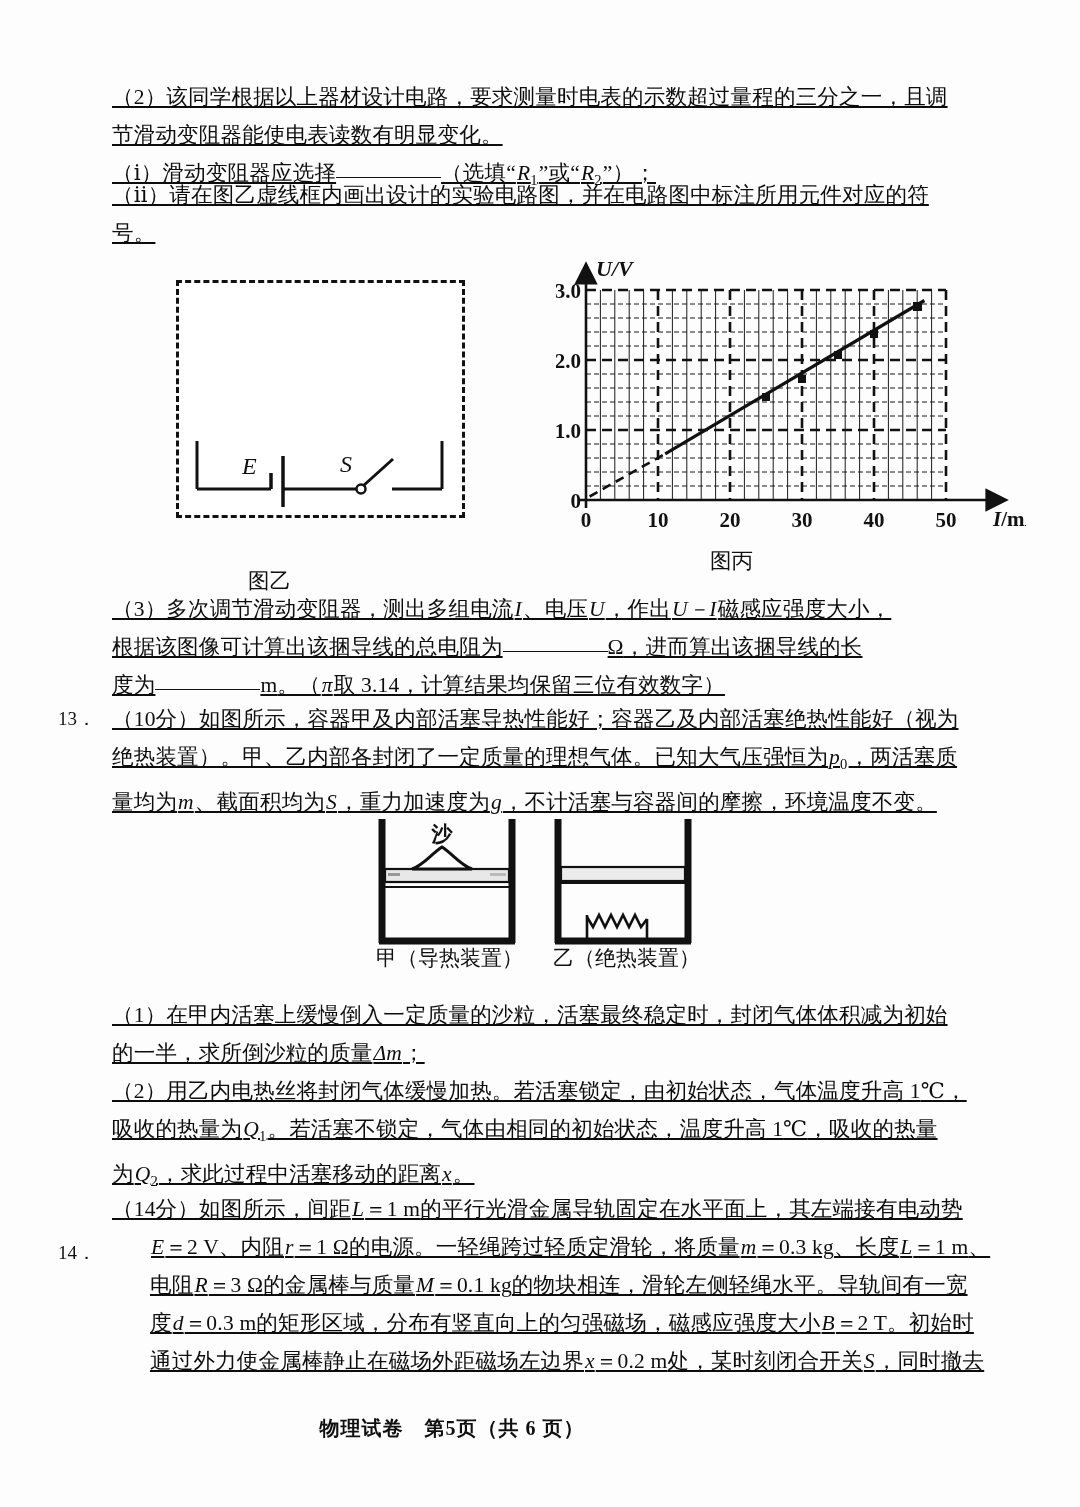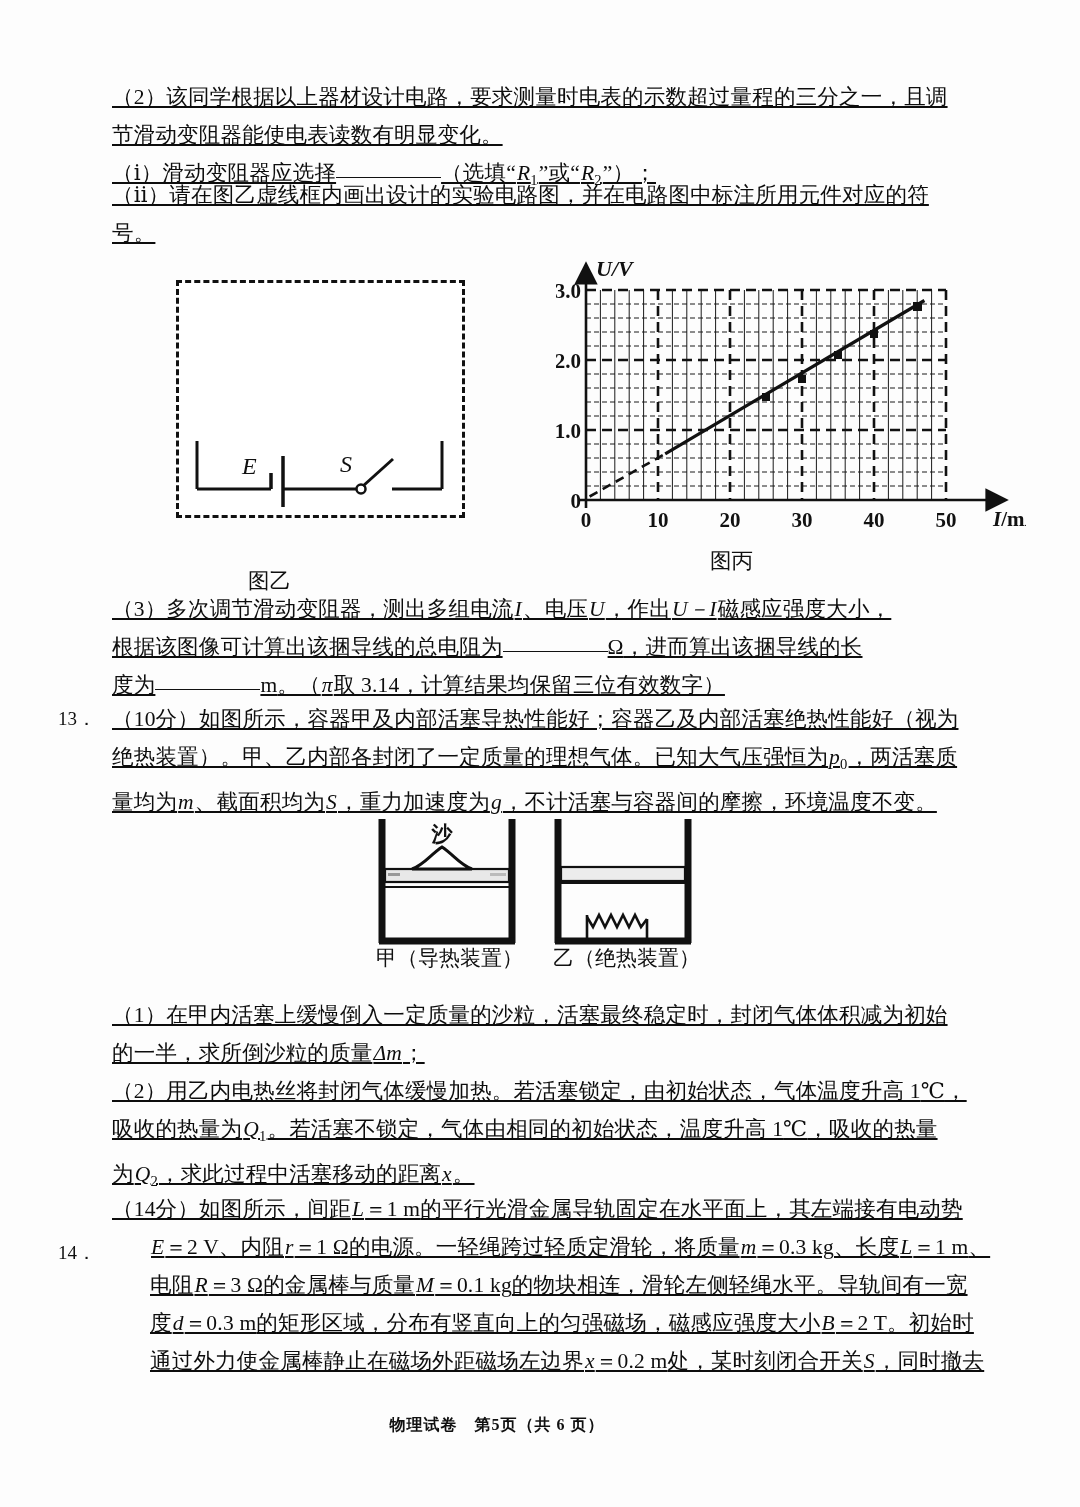--- a/index.html
+++ b/index.html
@@ -73,24 +73,23 @@
     font-size: 21px;
     line-height: 26px;
     white-space: nowrap;
   }
   
   #footer {
     position: absolute;
     left: 0; top: 1415px;
     width: 904px;
     text-align: center;
-    font-size: 16px;
+    font-size: 20px;
     font-weight: bold;
     letter-spacing: 1px;
-    margin-left: 45px;
   }
 </style>
 </head>
 <body>
 
 <div class="page">
 
   <div class="para" style="left:112px; top:78px; width:900px;">
     <span class="qline">（2）该同学根据以上器材设计电路，要求测量时电表的示数超过量程的三分之一，且调</span>
     <span class="qline">节滑动变阻器能使电表读数有明显变化。</span>

